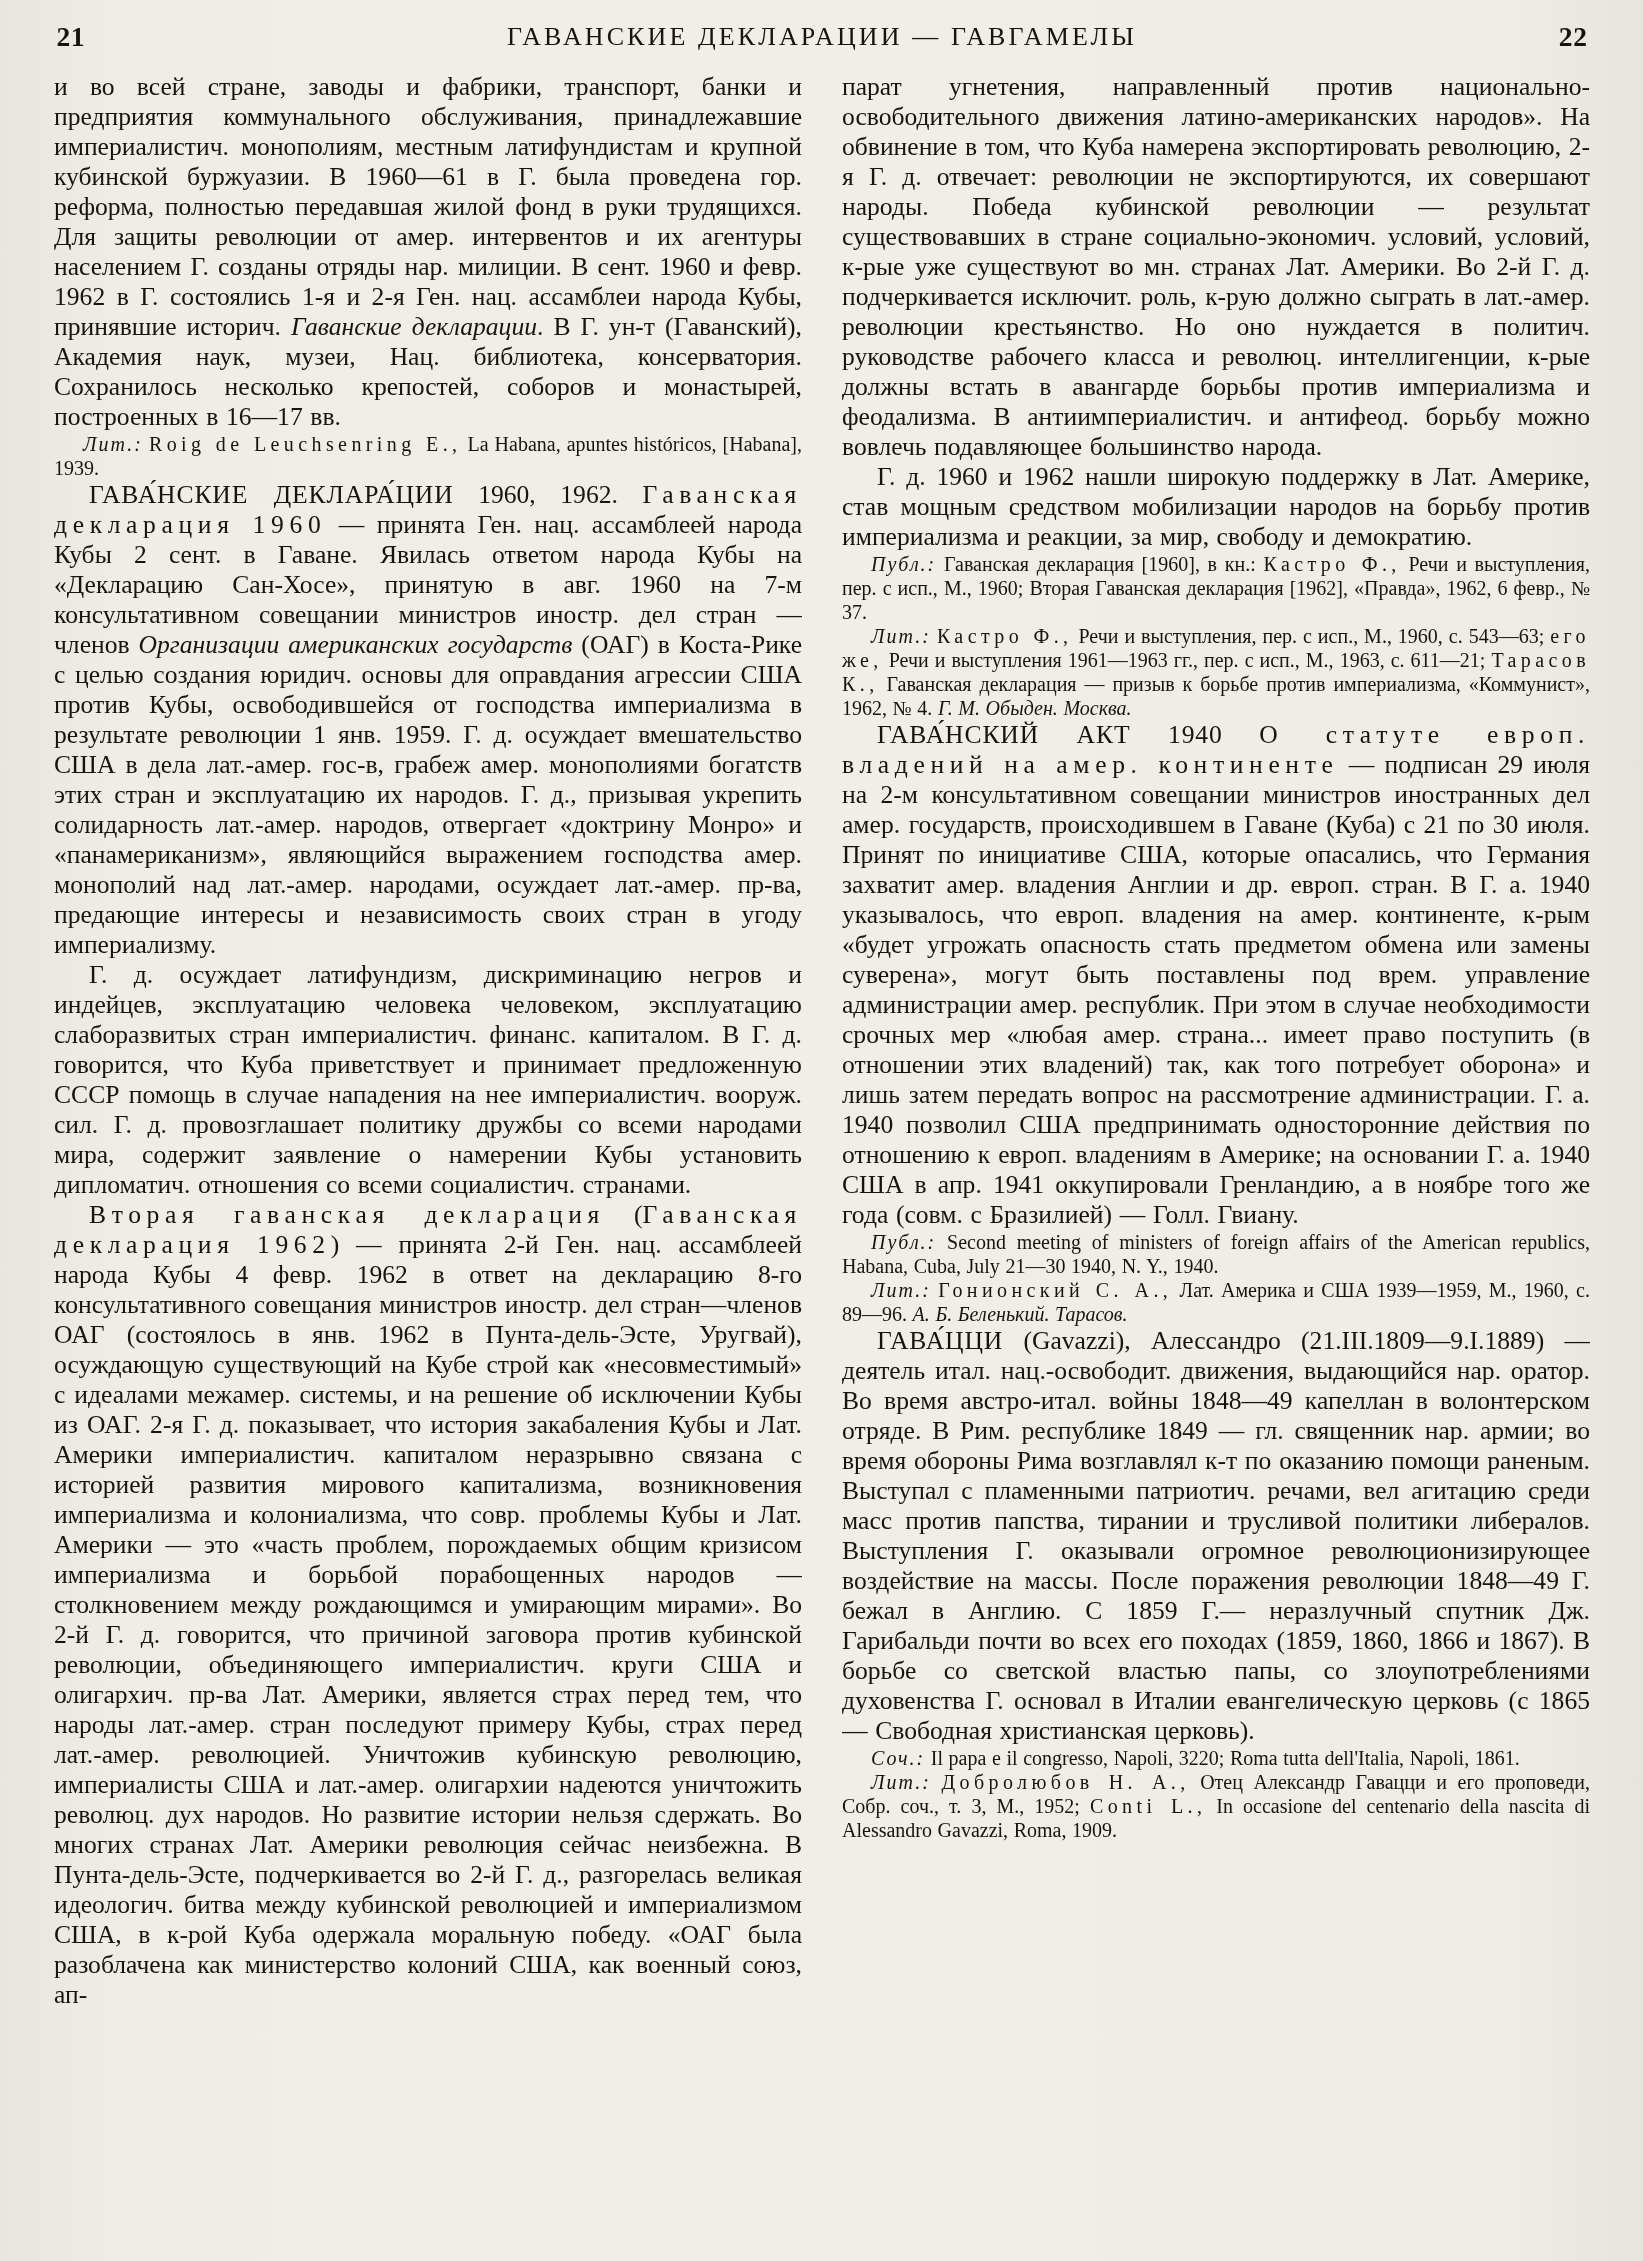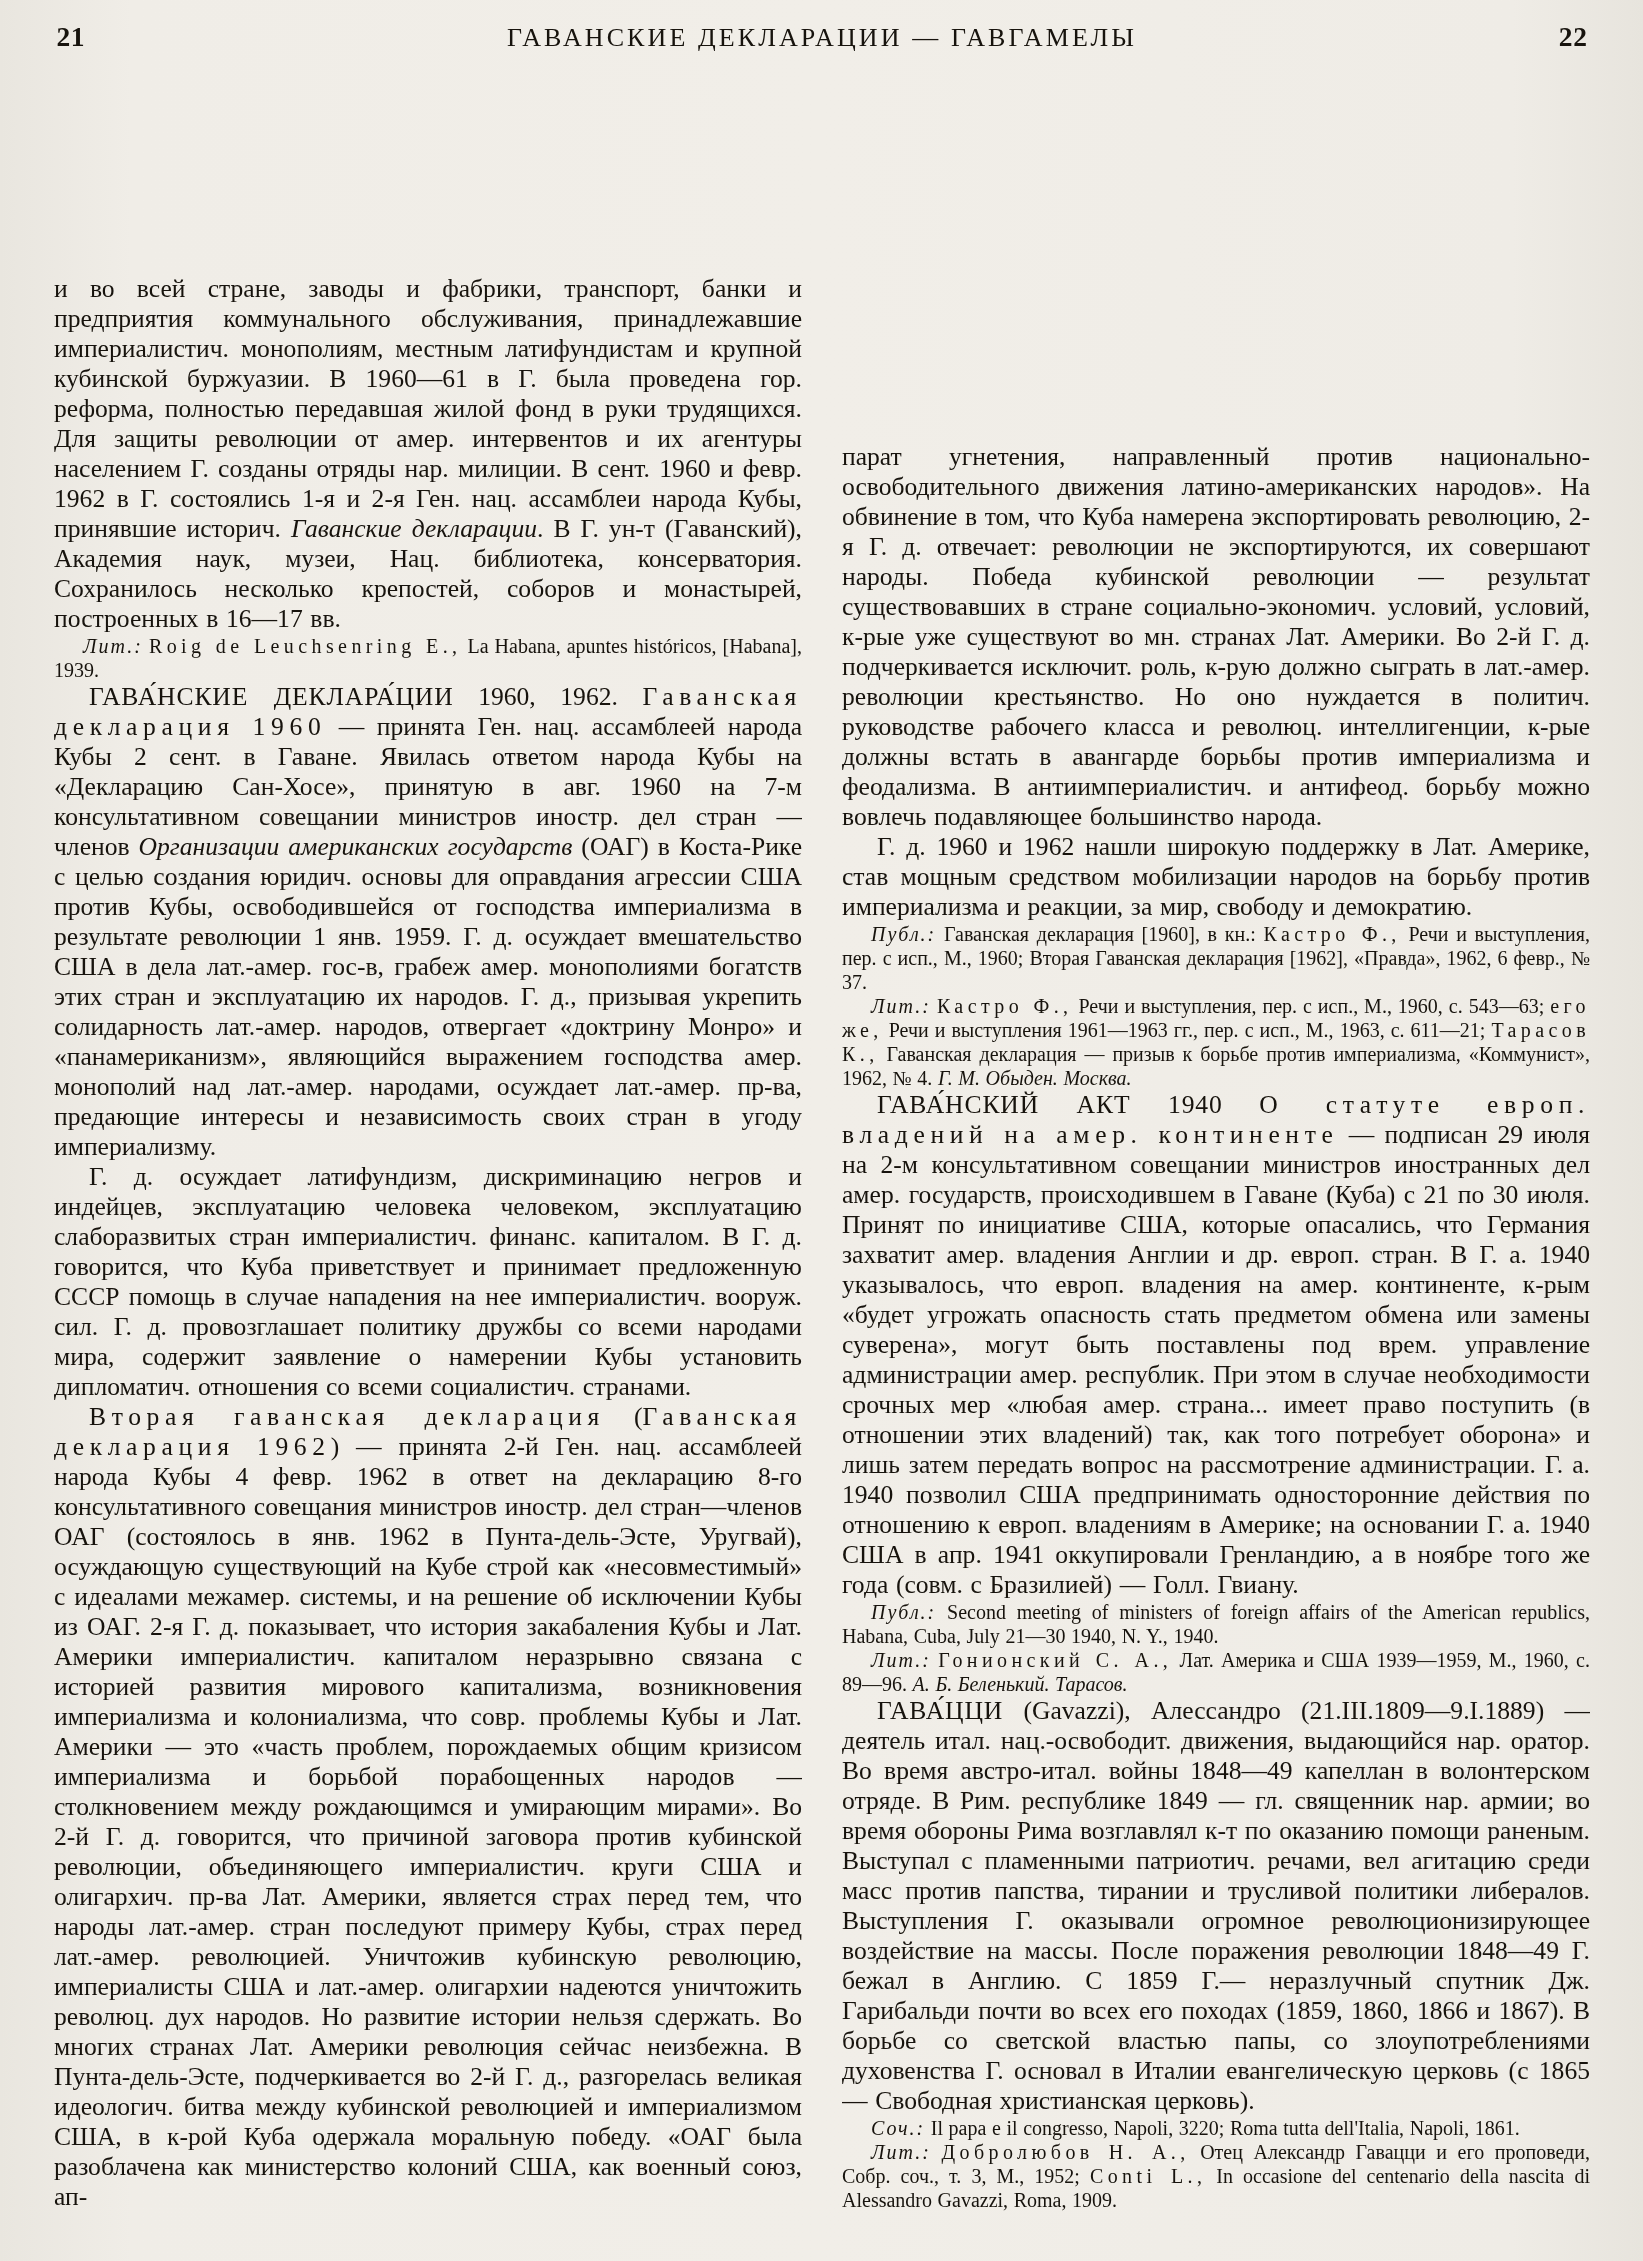--- a/index.html
+++ b/index.html
@@ -15,41 +15,40 @@
     box-sizing: border-box;
     background: linear-gradient(90deg, #e9e6df 0%, #f0ede7 8%, #f1eee8 50%, #efece6 92%, #e7e4dd 100%);
     color: #17130d;
     font-family: "Liberation Serif", "DejaVu Serif", serif;
     padding: 17.5px 54px 25px 54px;
     overflow: hidden;
   }
   .header {
     display: flex;
     justify-content: space-between;
-    align-items: flex-end;
+    align-items: center;
     margin: 3.7px 2.5px 18.7px 2.5px;
   }
   .pgnum {
     font-size: 27.5px;
     font-weight: bold;
     letter-spacing: 0.6px;
   }
   .running-title {
     font-size: 26px;
     letter-spacing: 3.1px;
     font-weight: normal;
     text-align: center;
     flex: 1;
   }
   .columns {
     display: flex;
     gap: 40px;
     height: 2140px;
     overflow: hidden;
-    align-items: flex-end;
   }
   .col {
     width: 748px;
     overflow: hidden;
   }
   .para {
     margin: 0;
     text-align: justify;
     text-indent: 35px;
     font-size: 25.6px;

